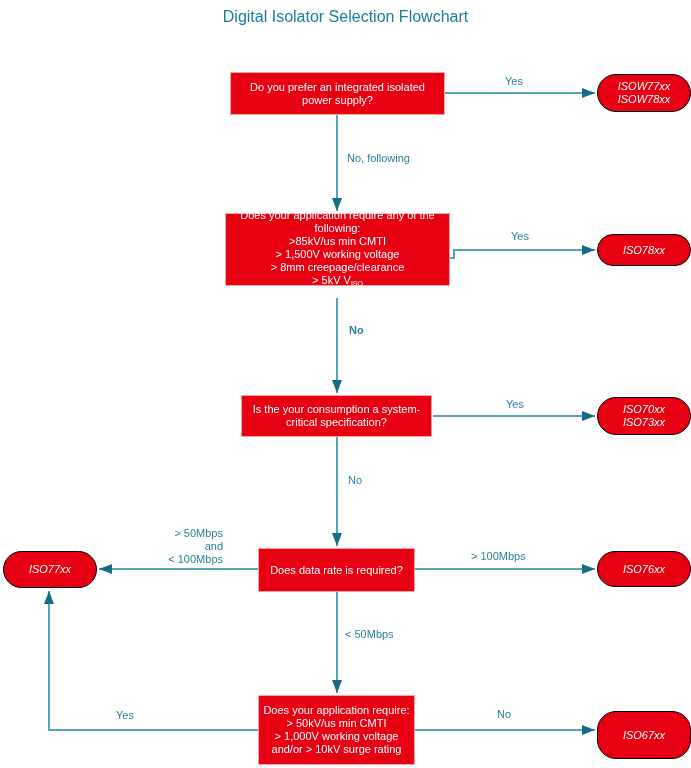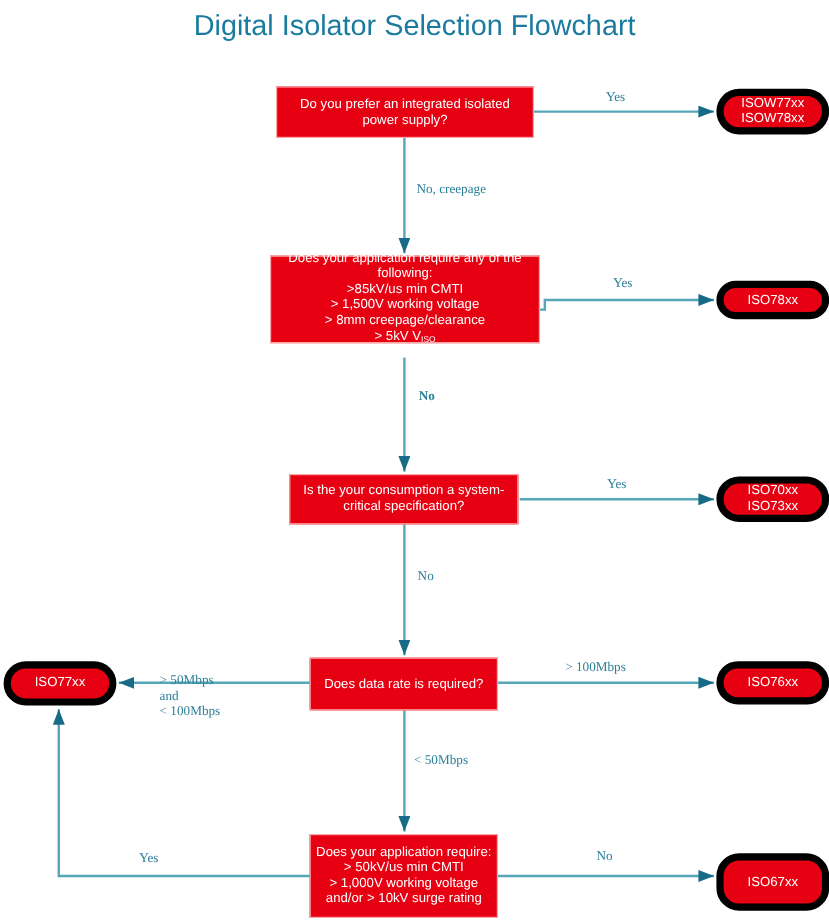--- a/index.html
+++ b/index.html
@@ -9,21 +9,21 @@
     height: 768px;
     background: #ffffff;
     font-family: "Liberation Sans", sans-serif;
     overflow: hidden;
   }
   .title {
     position: absolute;
     left: 0; top: 8px;
     width: 100%;
     text-align: center;
-    font-size: 24px;
+    font-size: 16px;
     color: #1a7b9e;
   }
   svg.connectors { position: absolute; left: 0; top: 0; }
   .qbox {
     position: absolute;
     background: #e60012;
     border: 1px solid #fca5a5;
     color: #ffffff;
     font-size: 11px;
     line-height: 13px;
@@ -32,42 +32,42 @@
     flex-direction: column;
     align-items: center;
     justify-content: center;
     box-sizing: border-box;
     white-space: pre-line;
     padding: 2px 4px;
   }
   .oval {
     position: absolute;
     background: #e60012;
-    border: 6px solid #000000;
+    border: 1px solid #000000;
     color: #ffffff;
     font-size: 11px;
     line-height: 13px;
     text-align: center;
     display: flex;
     align-items: center;
     justify-content: center;
     box-sizing: border-box;
     border-radius: 19px;
     white-space: pre-line;
+    font-style: italic;
   }
   .elabel {
     position: absolute;
     color: #2b7f98;
     font-size: 11px;
     line-height: 13px;
     white-space: pre-line;
-    font-family: Liberation Serif, serif;
   }
   .elabel.bold { font-weight: bold; }
-  .elabel.center { text-align: left; margin-top: 34px; }
+  .elabel.center { text-align: right; }
   sub.iso { font-size: 7px; vertical-align: -2px; }
 </style>
 </head>
 <body>
 
 <div id="canvas">
 
   <div class="title">Digital Isolator Selection Flowchart</div>
 
   <svg class="connectors" width="691" height="768" viewBox="0 0 691 768">
@@ -119,21 +119,21 @@
   <div class="oval" style="left:597px; top:397px; width:94px; height:38px;">ISO70xx
 ISO73xx</div>
 
   <div class="oval" style="left:3px; top:551px; width:94px; height:37px;">ISO77xx</div>
 
   <div class="oval" style="left:597px; top:551px; width:94px; height:36px; border-radius:18px;">ISO76xx</div>
 
   <div class="oval" style="left:597px; top:711px; width:94px; height:48px;">ISO67xx</div>
 
   <div class="elabel" style="left:505px; top:75px;">Yes</div>
-  <div class="elabel" style="left:347px; top:152px;">No, creepage</div>
+  <div class="elabel" style="left:347px; top:152px;">No, following</div>
   <div class="elabel" style="left:511px; top:230px;">Yes</div>
   <div class="elabel bold" style="left:349px; top:324px;">No</div>
   <div class="elabel" style="left:506px; top:398px;">Yes</div>
   <div class="elabel" style="left:348px; top:474px;">No</div>
   <div class="elabel center" style="left:133px; top:527px; width:90px;">&gt; 50Mbps
 and
 &lt; 100Mbps</div>
   <div class="elabel" style="left:471px; top:550px;">&gt; 100Mbps</div>
   <div class="elabel" style="left:345px; top:628px;">&lt; 50Mbps</div>
   <div class="elabel" style="left:116px; top:709px;">Yes</div>

